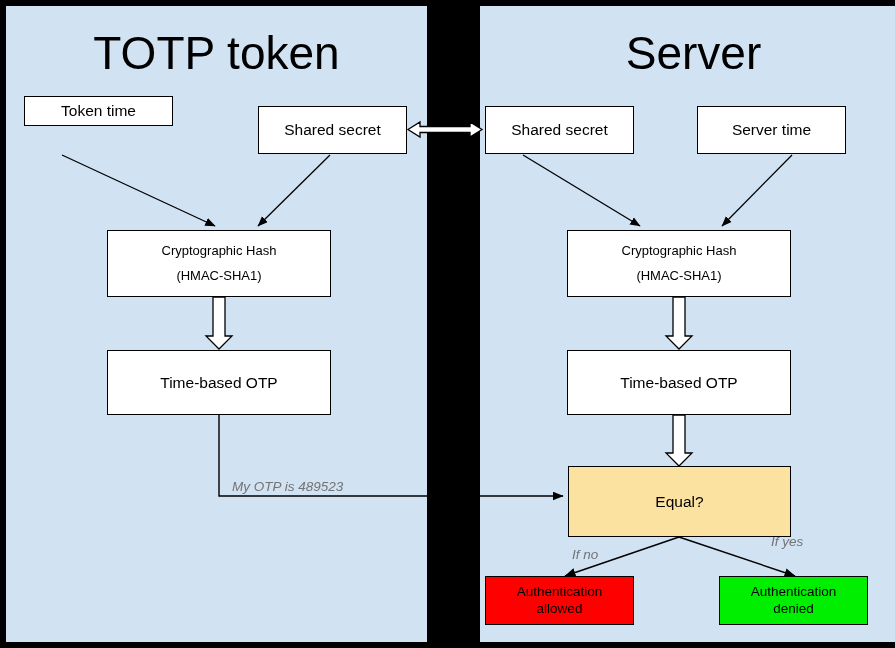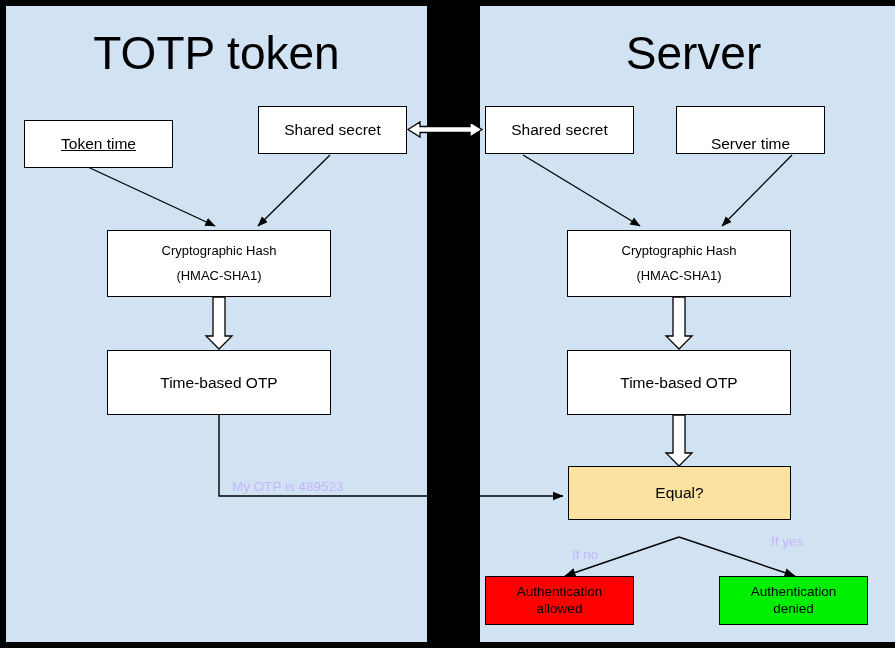--- a/index.html
+++ b/index.html
@@ -19,21 +19,21 @@
   .node{
     position:absolute;box-sizing:border-box;border:1.5px solid #000;
     display:flex;align-items:center;justify-content:center;text-align:center;
     color:#000;background:#ffffff;font-size:15.5px;line-height:1.25;
   }
   .node.small{font-size:13px;gap:8px;}
   .node.decision{background:#fbe2a0;font-size:15.5px;}
   .node.denied{background:#ff0000;font-size:13.5px;border:1.5px solid #000;}
   .node.allowed{background:#00ee00;font-size:13.5px;border:1.5px solid #000;}
   .edge-label{
-    position:absolute;font-size:13.5px;color:#c4b5fd;white-space:nowrap;
+    position:absolute;font-style:italic;font-size:13.5px;color:#737373;white-space:nowrap;
   }
   svg.overlay{position:absolute;left:0;top:0;width:895px;height:648px;pointer-events:none;}
 </style>
 </head>
 <body>
 
 <div id="root">
 
   <div class="panel" id="panel-left">
     <div class="panel-title">TOTP token</div>
@@ -63,21 +63,21 @@
     <line x1="792" y1="155" x2="722" y2="226" stroke="#000" stroke-width="1.3" marker-end="url(#arw)"></line>
 
     <path d="M673,297 L685,297 L685,336 L692,336 L679,349 L666,336 L673,336 Z" fill="#ffffff" stroke="#000" stroke-width="1.3"></path>
 
     <path d="M673,415 L685,415 L685,453 L692,453 L679,466 L666,453 L673,453 Z" fill="#ffffff" stroke="#000" stroke-width="1.3"></path>
 
     <line x1="679" y1="537" x2="565" y2="576" stroke="#000" stroke-width="1.4" marker-end="url(#arw)"></line>
     <line x1="679" y1="537" x2="795" y2="576" stroke="#000" stroke-width="1.4" marker-end="url(#arw)"></line>
   </svg>
 
-  <div class="node" style="left:24px;top:120px;width:149px;height:48px;text-decoration:underline;">
+  <div class="node" style="left:24px;top:96px;width:149px;height:30px;">
     <span>Token time</span>
   </div>
 
   <div class="node" style="left:258px;top:106px;width:149px;height:48px;">
     <span>Shared secret</span>
   </div>
 
   <div class="node small" style="left:107px;top:230px;width:224px;height:67px;flex-direction:column;">
     <span>Cryptographic Hash</span>
     <span>(HMAC-SHA1)</span>
@@ -88,34 +88,34 @@
   </div>
 
   <div class="edge-label" style="left:232px;top:479px;">
     <span>My OTP is 489523</span>
   </div>
 
   <div class="node" style="left:485px;top:106px;width:149px;height:48px;">
     <span>Shared secret</span>
   </div>
 
-  <div class="node" style="left:676px;top:106px;width:149px;height:48px;align-items:flex-end;">
+  <div class="node" style="left:697px;top:106px;width:149px;height:48px;">
     <span>Server time</span>
   </div>
 
   <div class="node small" style="left:567px;top:230px;width:224px;height:67px;flex-direction:column;">
     <span>Cryptographic Hash</span>
     <span>(HMAC-SHA1)</span>
   </div>
 
   <div class="node" style="left:567px;top:350px;width:224px;height:65px;">
     <span>Time-based OTP</span>
   </div>
 
-  <div class="node decision" style="left:568px;top:466px;width:223px;height:54px;">
+  <div class="node decision" style="left:568px;top:466px;width:223px;height:71px;">
     <span>Equal?</span>
   </div>
 
   <div class="edge-label" style="left:572px;top:547px;text-align:center;">
     <span>If no</span>
   </div>
 
   <div class="edge-label" style="left:771px;top:534px;">
     <span>If yes</span>
   </div>

